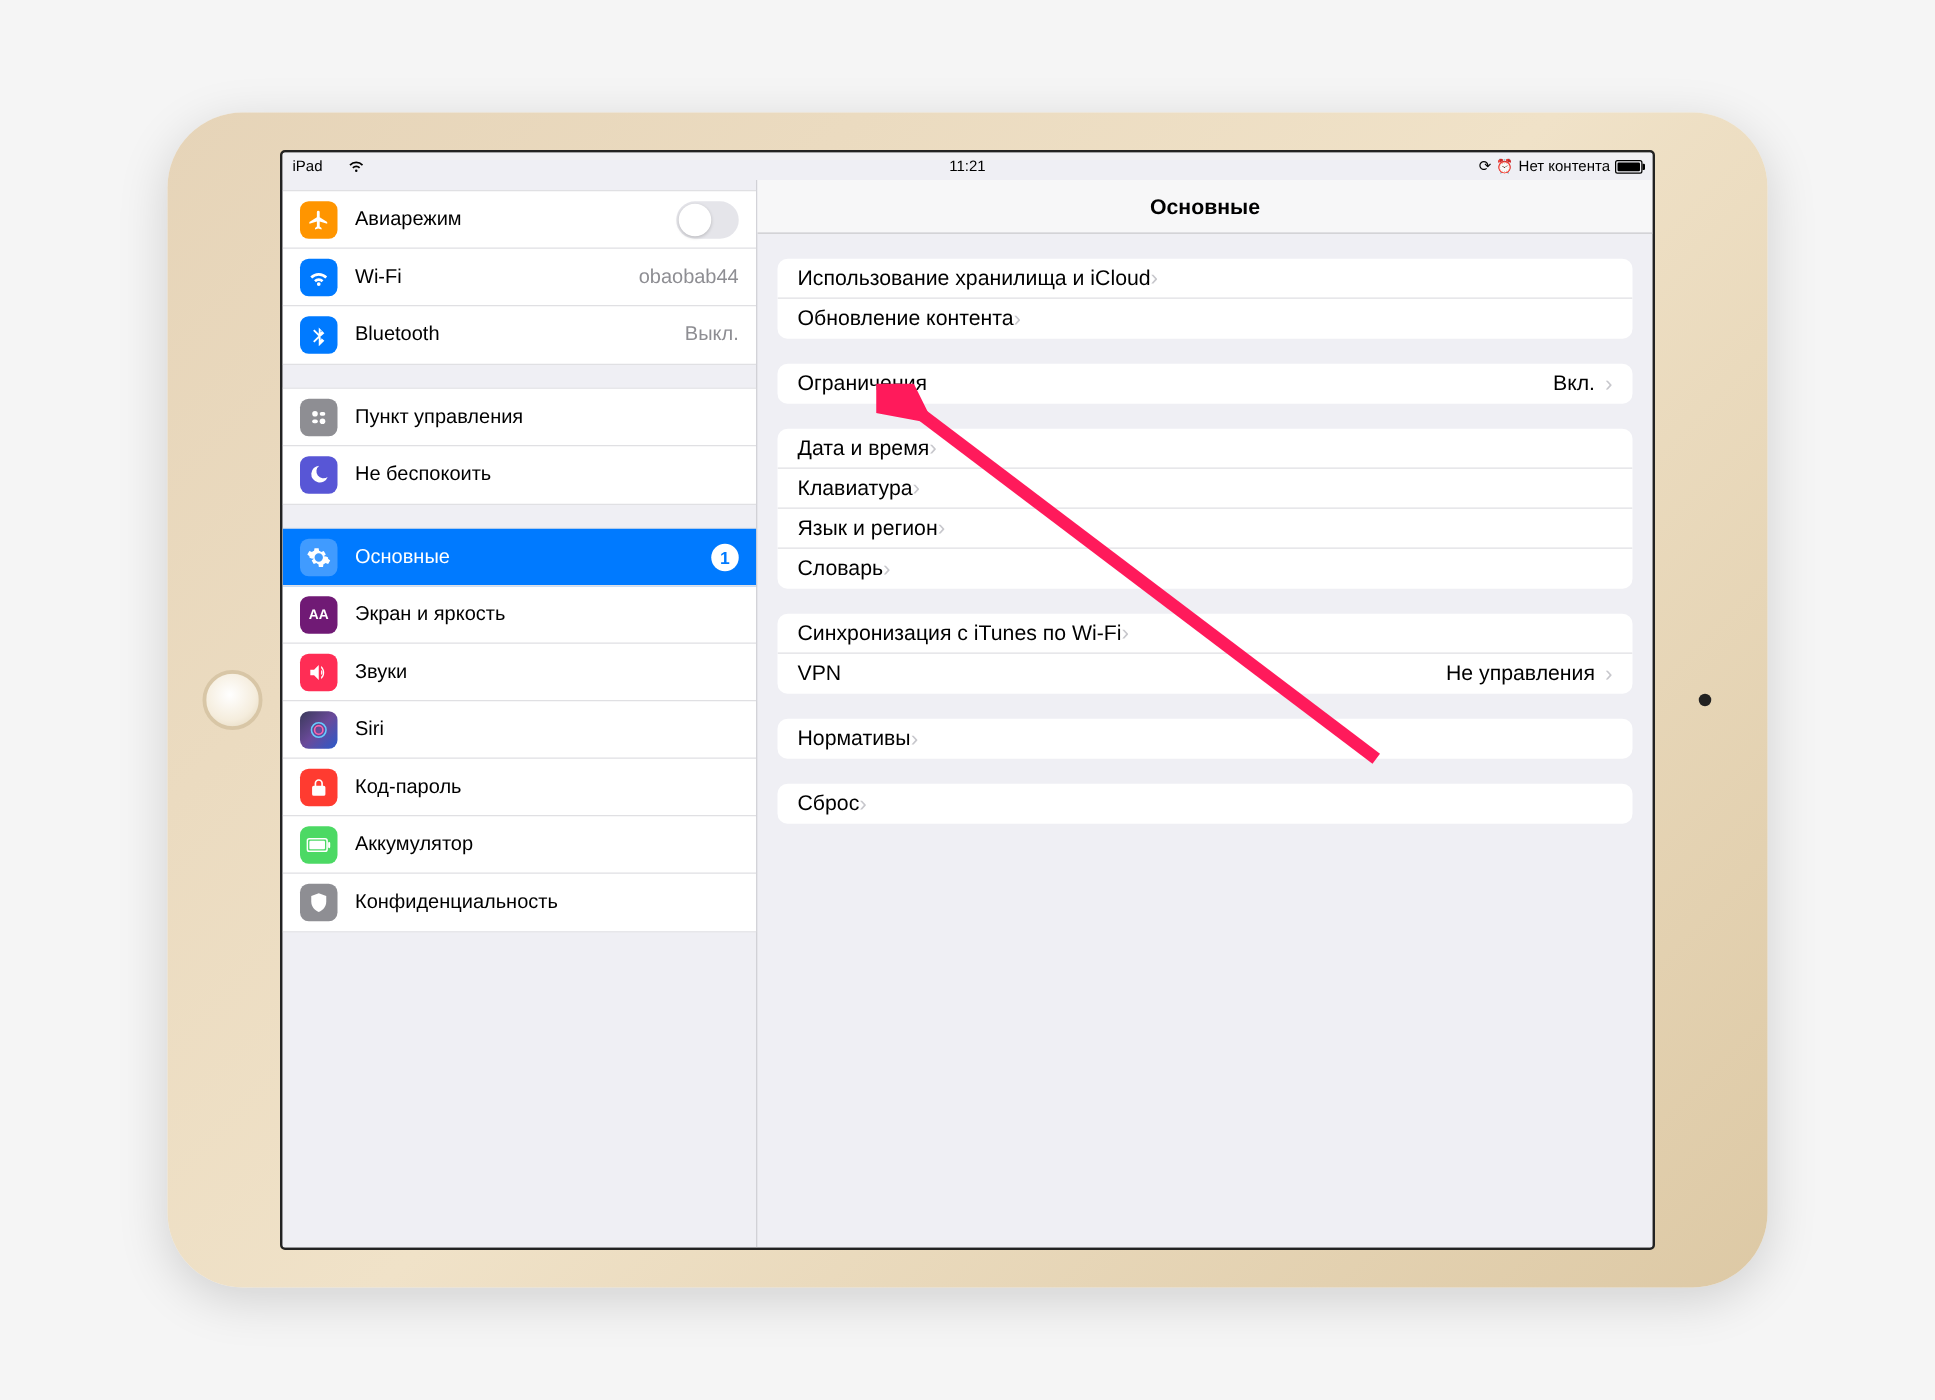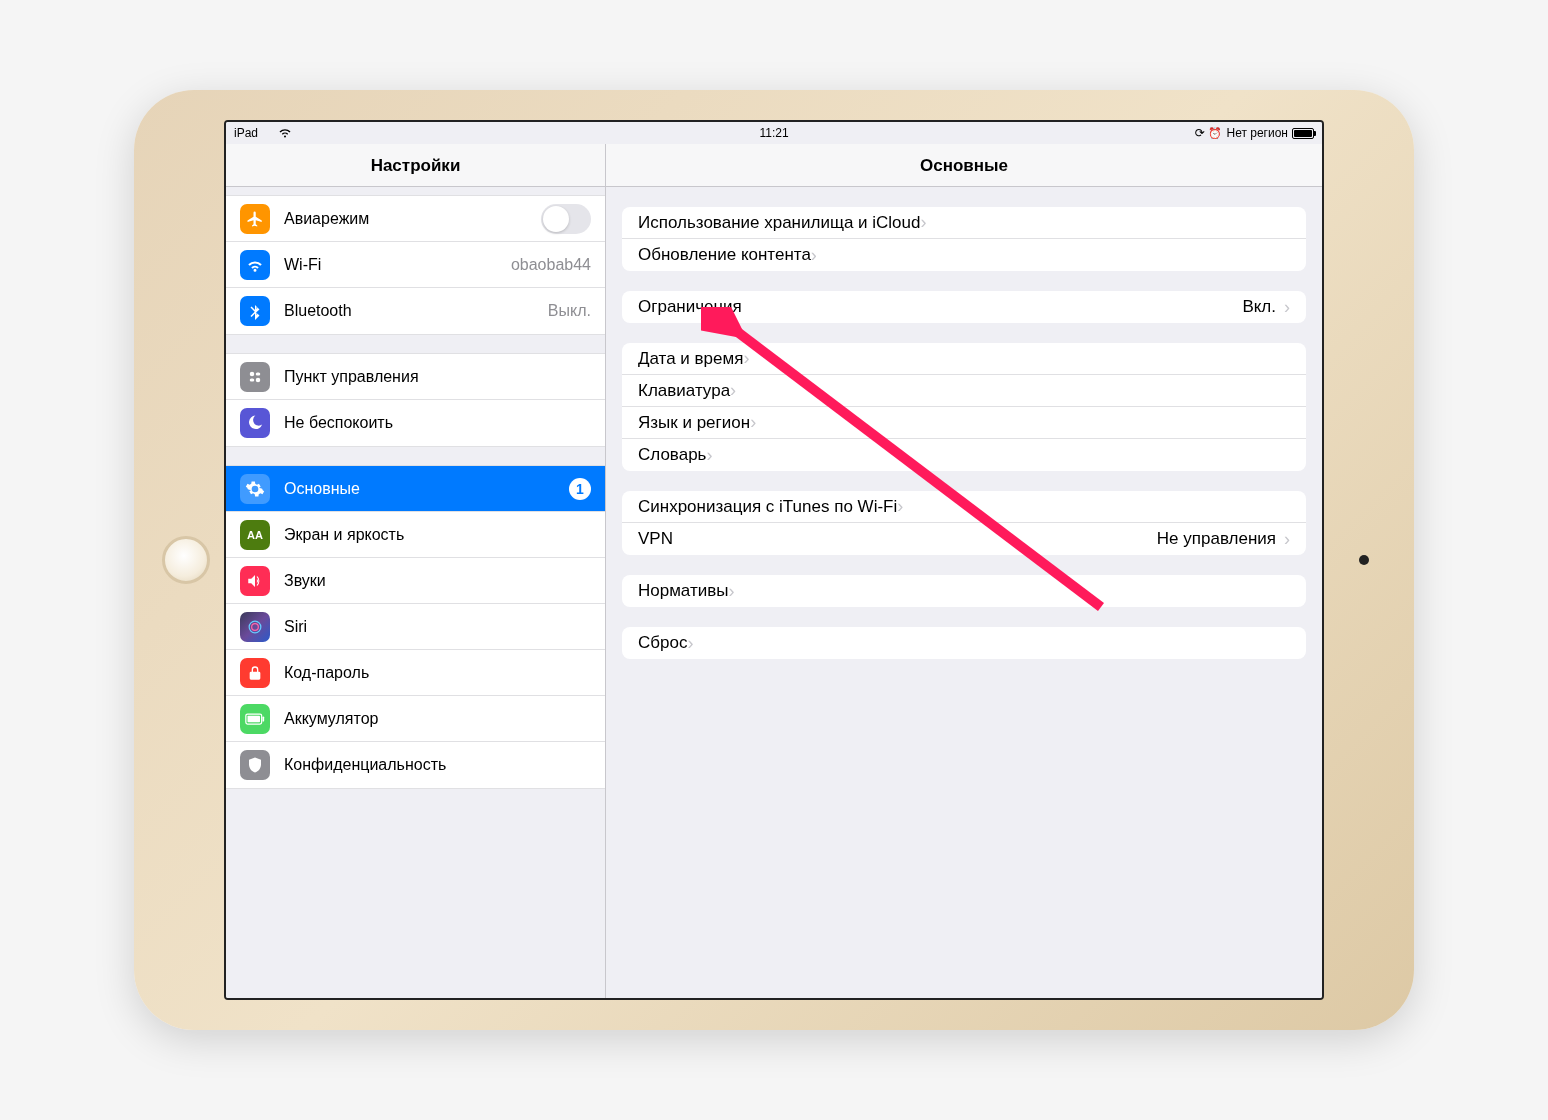--- a/index.html
+++ b/index.html
@@ -129,21 +129,21 @@
 
 .ic-airplane { background: #ff9500; color:#fff; }
 .ic-wifi { background: #007aff; color:#fff; }
 .ic-bt { background: #007aff; color:#fff; }
 .ic-notif { background: #ff3b30; color:#fff; position:relative; }
 .ic-notif-inner { width:18px; height:18px; border:2px solid #fff; border-radius:4px; position:relative; }
 .ic-notif-dot { position:absolute; top:-2px; right:-2px; width:8px; height:8px; background:#fff; border-radius:50%; }
 .ic-cc { background: #8e8e93; color:#fff; }
 .ic-dnd { background: #5856d6; color:#fff; }
 .ic-gear { background: #8e8e93; color:#fff; }
-.ic-display { background: #4d7c0f; color:#fff; font-size:11px; font-weight:700; }
+.ic-display { background: #701a75; color:#fff; font-size:11px; font-weight:700; }
 .ic-wall { background: #54c7ec; color:#fff; }
 .ic-sound { background: #ff2d55; color:#fff; }
 .ic-siri { background: linear-gradient(135deg,#3a3a5a,#6a4a9a,#2a5aca); }
 .ic-pass { background: #ff3b30; color:#fff; }
 .ic-batt { background: #4cd964; color:#fff; }
 .ic-priv { background: #8e8e93; color:#fff; }
 
 .detail {
   flex: 1; display: flex; flex-direction: column; background: #efeff4;
 }
@@ -181,31 +181,30 @@
         <span class="wifi-icon">
           <svg width="14" height="11" viewBox="0 0 14 11">
               <path d="M7 10.5 a1 1 0 1 0 0-2 a1 1 0 0 0 0 2 M3.8 6.8 a4.5 4.5 0 0 1 6.4 0 l-1 1 a3 3 0 0 0-4.4 0 z M1.5 4.5 a7.8 7.8 0 0 1 11 0 l-1 1 a6.3 6.3 0 0 0-9 0 z" fill="#000"></path>
             </svg>
         </span>
       </div>
       <div class="status-center">11:21</div>
       <div class="status-right">
         <span class="lock-rot">⟳</span>
         <span class="alarm">⏰</span>
-        <span>Нет регион</span>
+        <span>Нет контента</span>
         <span class="battery-icon">
             <span class="battery-fill"></span>
           </span>
       </div>
     </div>
 
     <div class="content">
 
       <div class="sidebar">
-        <div class="sidebar-header">Настройки</div>
         <div class="sidebar-body">
 
           <div class="section first">
             <div class="row">
               <div class="icon ic-airplane">
                 <svg width="18" height="18" viewBox="0 0 24 24" fill="#fff">
                     <path d="M21 16v-2l-8-5V3.5a1.5 1.5 0 0 0-3 0V9l-8 5v2l8-2.5V19l-2 1.5V22l3.5-1 3.5 1v-1.5L13 19v-5.5l8 2.5z"></path>
                   </svg>
               </div>
               <span class="label">Авиарежим</span>

